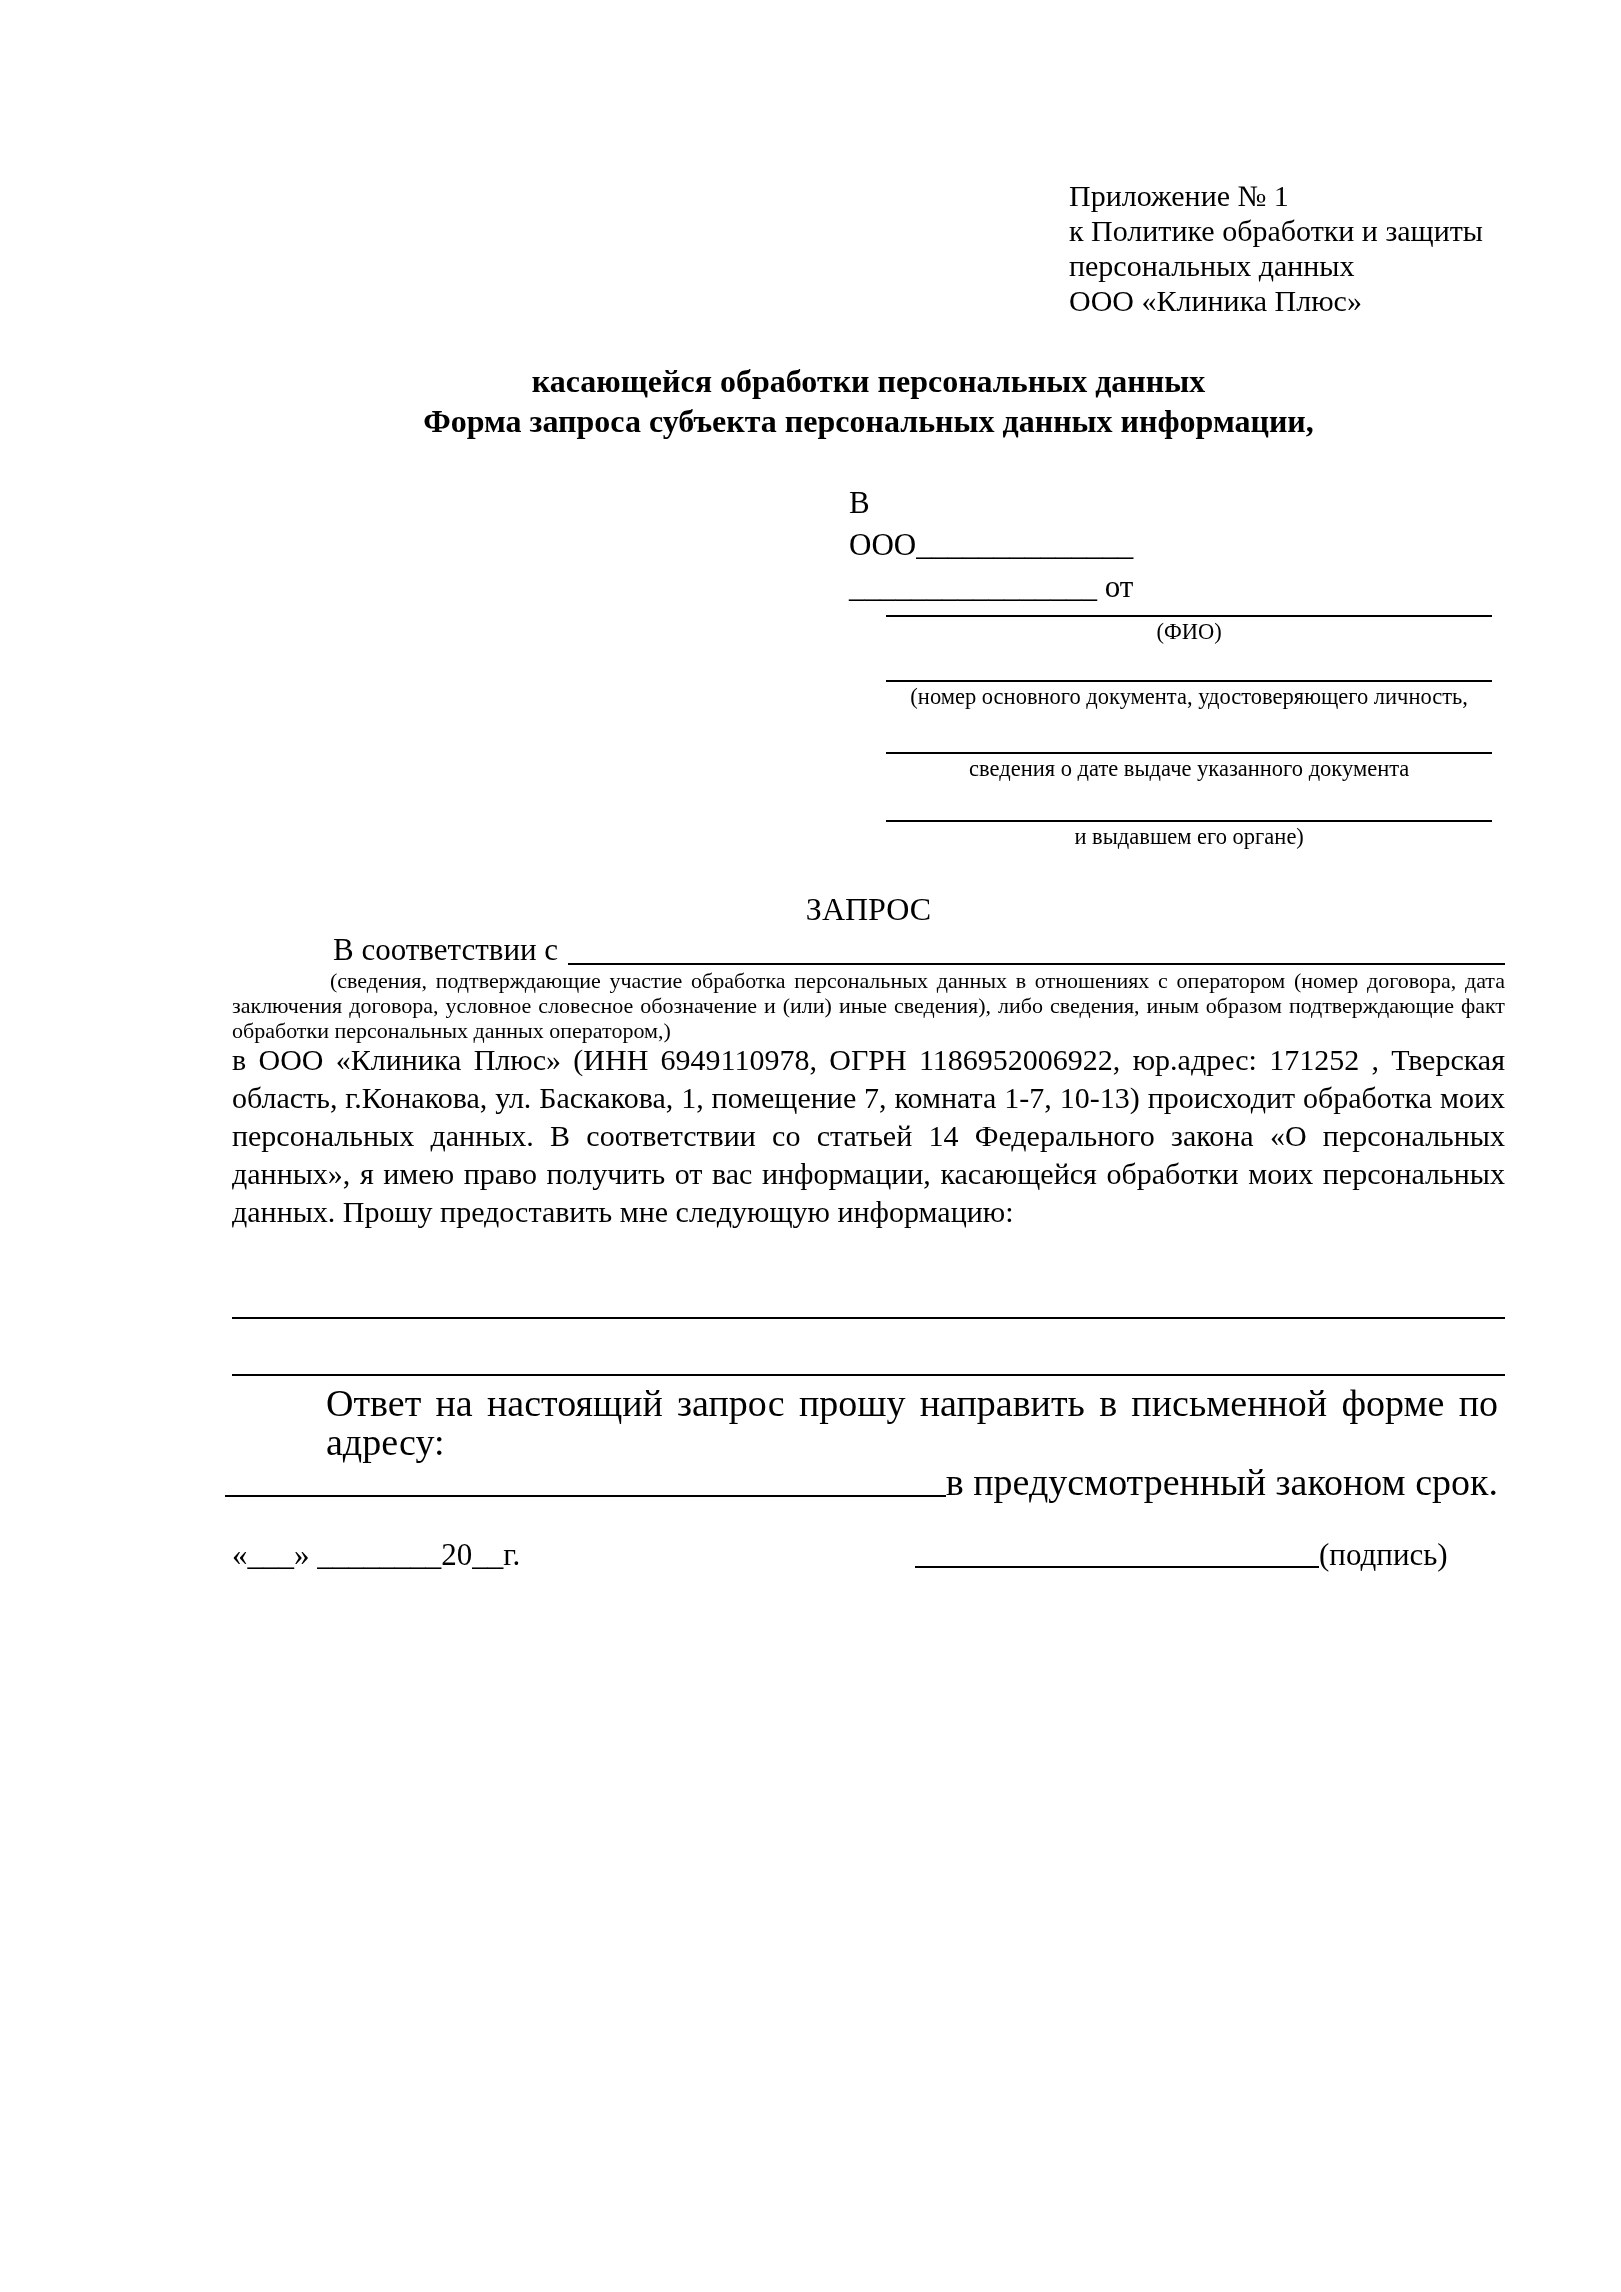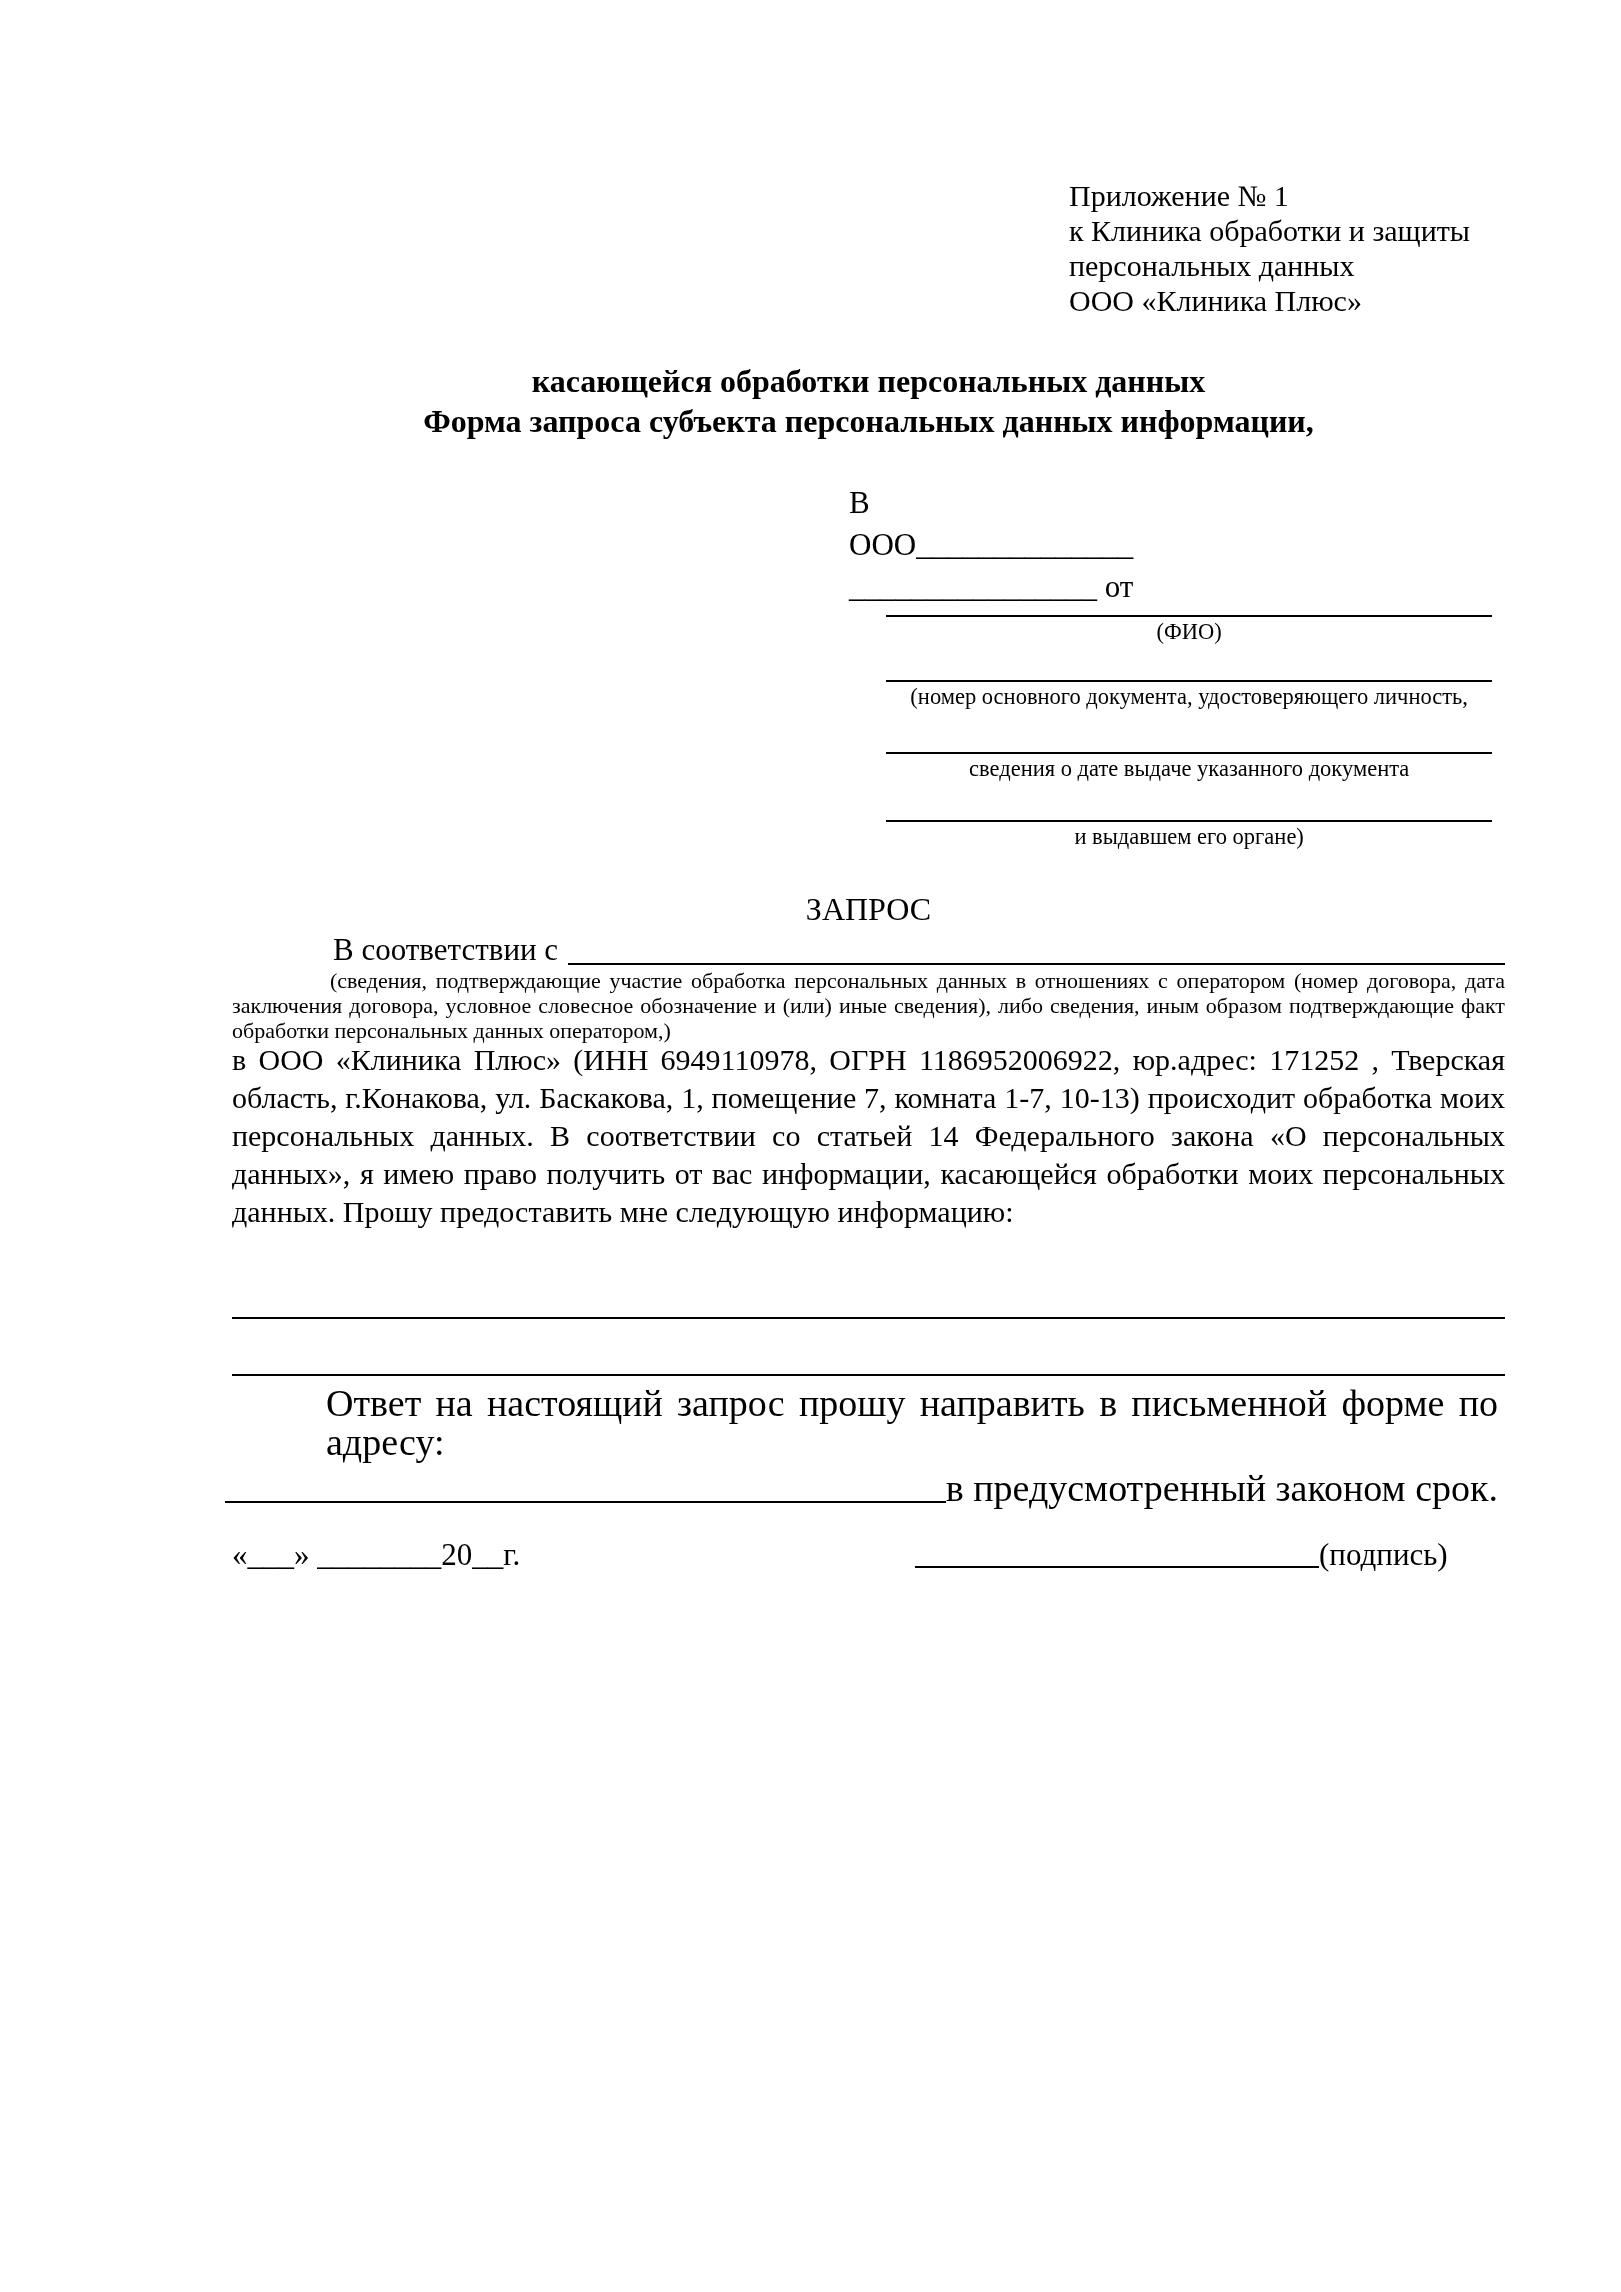--- a/index.html
+++ b/index.html
@@ -125,21 +125,21 @@
     top: 1384px;
     width: 1273px;
     font-size: 38px;
     line-height: 39px;
   }
   .answer .l1 {
     padding-left: 101px;
     text-align: justify;
     text-align-last: justify;
   }
-  .answer .l2 { display: flex; margin-top: 7px; }
+  .answer .l2 { display: flex; margin-top: 1px; }
   .answer .l2 .fill { flex: 1; border-bottom: 2.9px solid #000; margin-bottom: 4.9px; }
   .answer .l2 .suffix { white-space: nowrap; }
 
   .date-line {
     position: absolute;
     left: 232px;
     top: 1535px;
     font-size: 31px;
     line-height: 39px;
     white-space: nowrap;
@@ -160,21 +160,21 @@
   }
   .signature .sig-cap { white-space: nowrap; }
 </style>
 </head>
 <body>
 
 <div class="page">
 
   <div class="appendix">
     <div>Приложение № 1</div>
-    <div>к Клиника обработки и защиты</div>
+    <div>к Политике обработки и защиты</div>
     <div>персональных данных</div>
     <div>ООО «Клиника Плюс»</div>
   </div>
 
   <div class="doc-title">
     <div>касающейся обработки персональных данных</div>
     <div>Форма запроса субъекта персональных данных информации,</div>
   </div>
 
   <div class="addressee">

